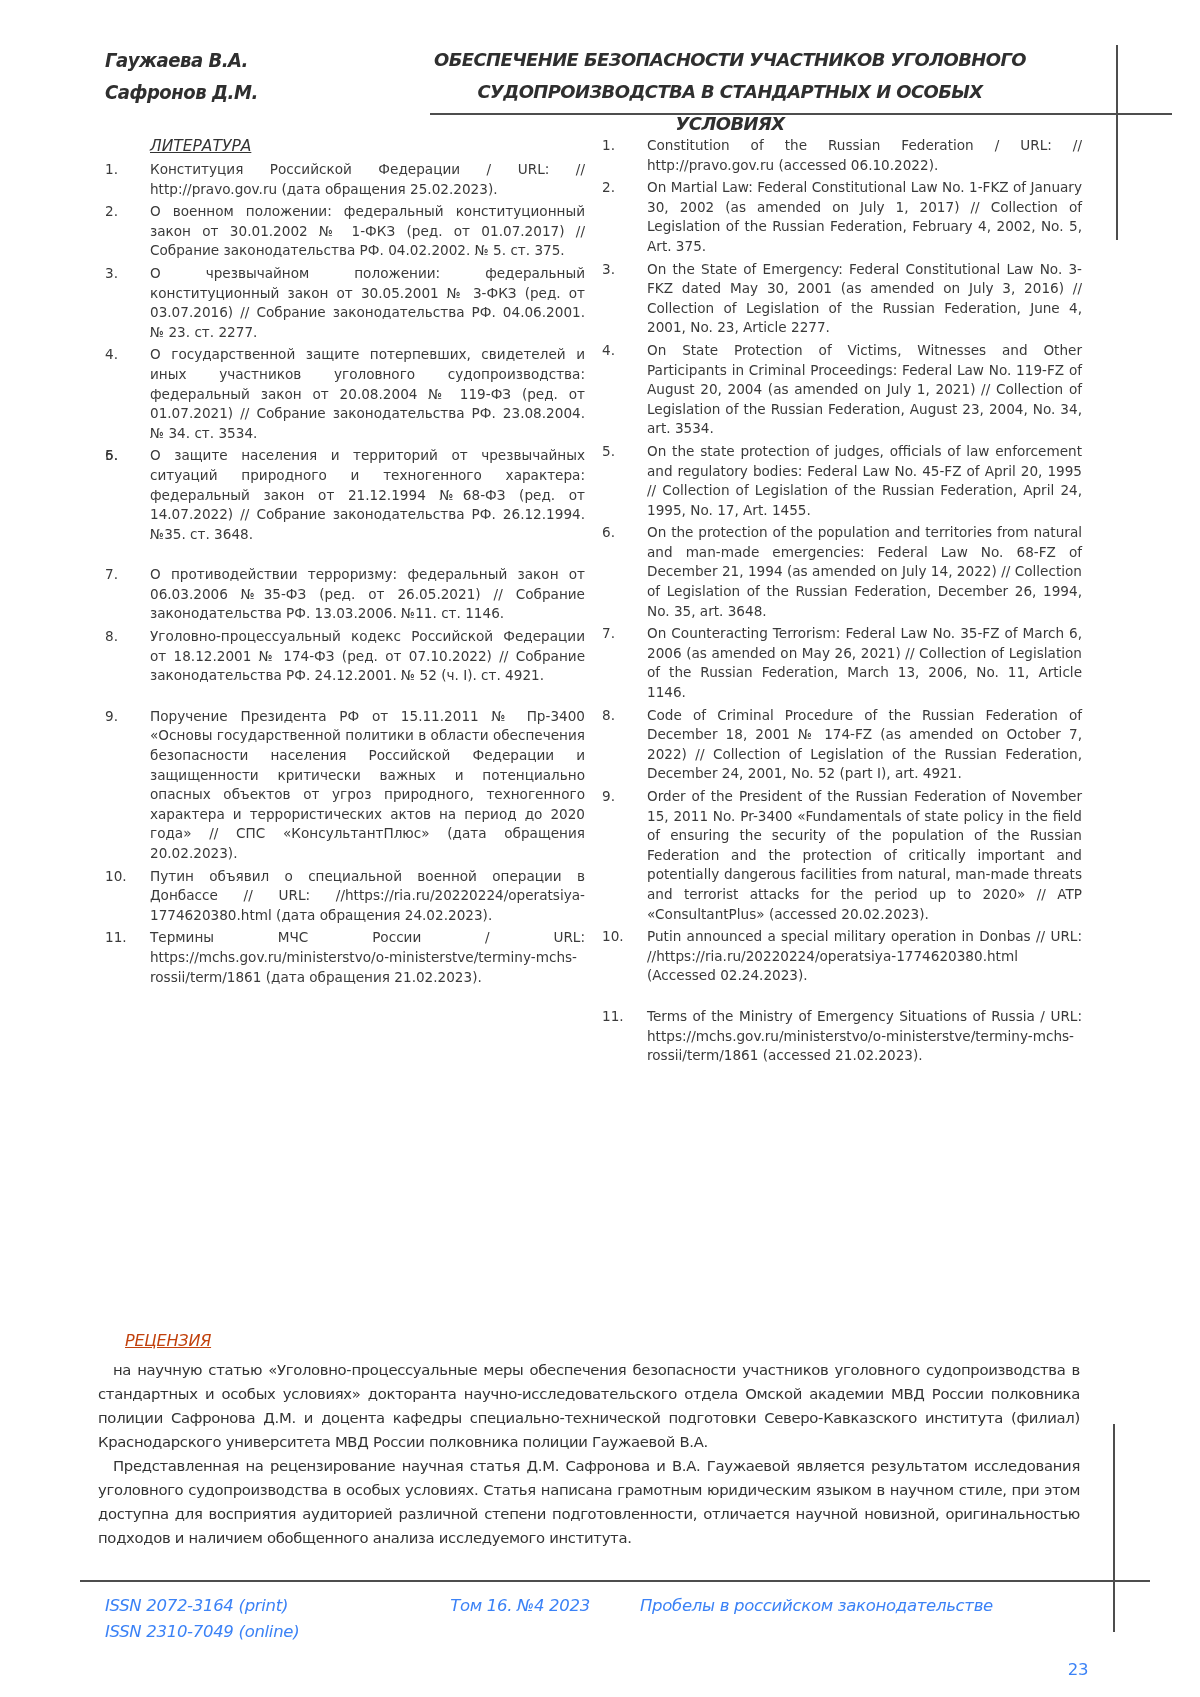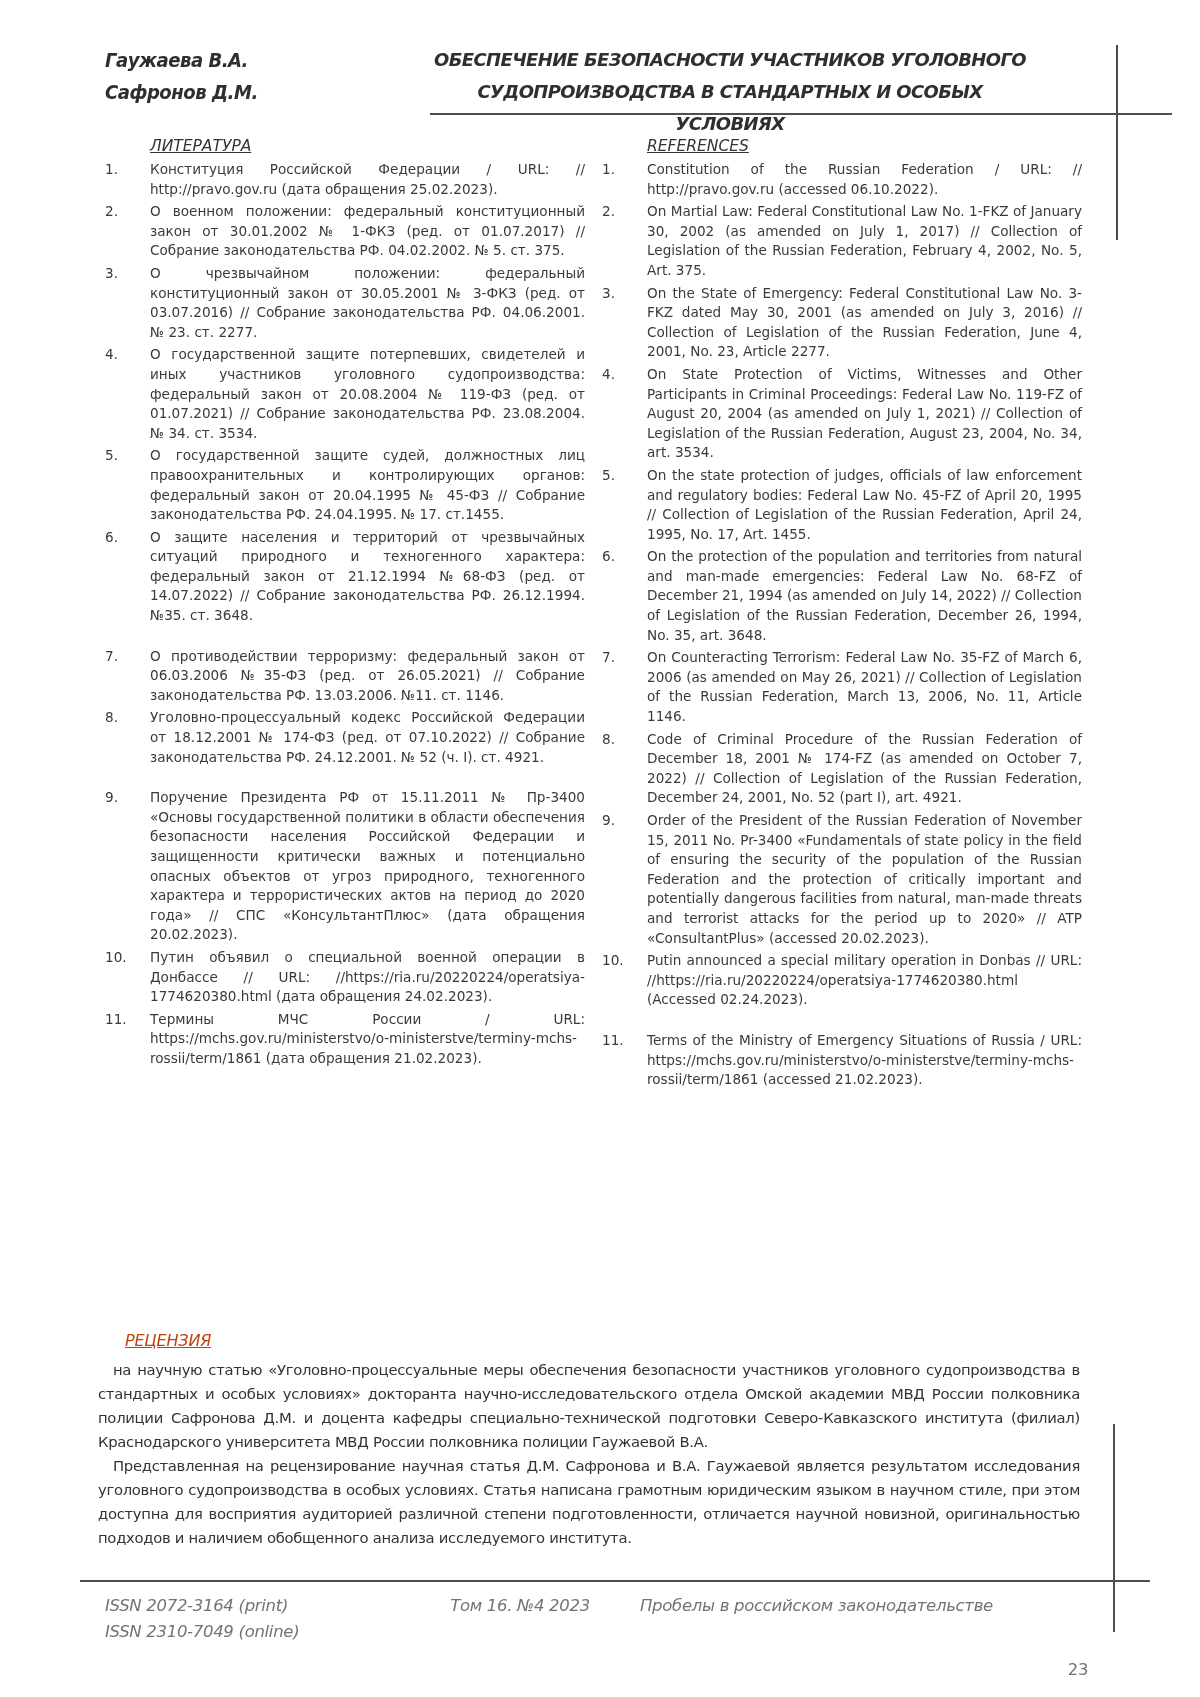--- a/index.html
+++ b/index.html
@@ -73,21 +73,21 @@
     font-size:14.8px;line-height:24px;
     text-align:justify;
     text-indent:15px;
     letter-spacing:-0.3px;
     color:#333;
   }
   
   .footer-text{
     position:absolute;
     font-style:italic;font-size:16.5px;line-height:26px;
-    letter-spacing:-0.3px;color:#737373;white-space:nowrap;
+    letter-spacing:-0.3px;color:#3b82f6;white-space:nowrap;
   }
   .issn-block{left:105px;top:1593px;}
   .volume{left:440px;top:1593px;width:160px;text-align:center;font-style:italic;}
   .journal{left:640px;top:1593px;width:400px;}
   .page-num{left:1056px;top:1657px;width:44px;text-align:center;font-style:normal;font-size:16.5px;}
 </style>
 </head>
 <body>
 
 <div class="page">
@@ -108,31 +108,30 @@
   <div class="rule footer-rule"></div>
 
   <div class="columns">
     <div class="col">
       <div class="col-heading">ЛИТЕРАТУРА</div>
       <ol class="ref-list">
           <li class="ref-item"><span class="num">1.</span><span class="txt">Конституция Российской Федерации / URL: // http://pravo.gov.ru (дата обращения 25.02.2023).</span></li>
           <li class="ref-item"><span class="num">2.</span><span class="txt">О военном положении: федеральный конституционный закон от 30.01.2002 № 1-ФКЗ (ред. от 01.07.2017) // Собрание законодательства РФ. 04.02.2002. № 5. ст. 375.</span></li>
           <li class="ref-item"><span class="num">3.</span><span class="txt">О чрезвычайном положении: федеральный конституционный закон от 30.05.2001 № 3-ФКЗ (ред. от 03.07.2016) // Собрание законодательства РФ. 04.06.2001. № 23. ст. 2277.</span></li>
           <li class="ref-item"><span class="num">4.</span><span class="txt">О государственной защите потерпевших, свидетелей и иных участников уголовного судопроизводства: федеральный закон от 20.08.2004 № 119-ФЗ (ред. от 01.07.2021) // Собрание законодательства РФ. 23.08.2004. № 34. ст. 3534.</span></li>
-          <li class="ref-item"><span class="num">5.</span><span class="txt">О государственной защите судей, должностных лиц правоохранительных и контролирующих органов: федеральный закон от 20.04.1995 № 45-ФЗ // Собрание законодательства РФ. 24.04.1995. № 17. ст.1455.</span></li>
+          <li class="ref-item"><span class="num">5.</span></li>
           <li class="ref-item"><span class="num">6.</span><span class="txt">О защите населения и территорий от чрезвычайных ситуаций природного и техногенного характера: федеральный закон от 21.12.1994 №68-ФЗ (ред. от 14.07.2022) // Собрание законодательства РФ. 26.12.1994. №35. ст. 3648.</span></li>
           <li class="ref-item gap-before"><span class="num">7.</span><span class="txt">О противодействии терроризму: федеральный закон от 06.03.2006 №35-ФЗ (ред. от 26.05.2021) // Собрание законодательства РФ. 13.03.2006. №11. ст. 1146.</span></li>
           <li class="ref-item"><span class="num">8.</span><span class="txt">Уголовно-процессуальный кодекс Российской Федерации от 18.12.2001 № 174-ФЗ (ред. от 07.10.2022) // Собрание законодательства РФ. 24.12.2001. № 52 (ч. I). ст. 4921.</span></li>
           <li class="ref-item gap-before"><span class="num">9.</span><span class="txt">Поручение Президента РФ от 15.11.2011 № Пр-3400 «Основы государственной политики в области обеспечения безопасности населения Российской Федерации и защищенности критически важных и потенциально опасных объектов от угроз природного, техногенного характера и террористических актов на период до 2020 года» // СПС «КонсультантПлюс» (дата обращения 20.02.2023).</span></li>
           <li class="ref-item"><span class="num">10.</span><span class="txt">Путин объявил о специальной военной операции в Донбассе // URL: //https://ria.ru/20220224/operatsiya-1774620380.html (дата обращения 24.02.2023).</span></li>
           <li class="ref-item"><span class="num">11.</span><span class="txt">Термины МЧС России / URL: https://mchs.gov.ru/ministerstvo/o-ministerstve/terminy-mchs-rossii/term/1861 (дата обращения 21.02.2023).</span></li>
         </ol>
     </div>
     <div class="col">
-      <div class="col-heading">REFERENCES</div>
       <ol class="ref-list">
           <li class="ref-item"><span class="num">1.</span><span class="txt">Constitution of the Russian Federation / URL: // http://pravo.gov.ru (accessed 06.10.2022).</span></li>
           <li class="ref-item"><span class="num">2.</span><span class="txt">On Martial Law: Federal Constitutional Law No. 1-FKZ of January 30, 2002 (as amended on July 1, 2017) // Collection of Legislation of the Russian Federation, February 4, 2002, No. 5, Art. 375.</span></li>
           <li class="ref-item"><span class="num">3.</span><span class="txt">On the State of Emergency: Federal Constitutional Law No. 3-FKZ dated May 30, 2001 (as amended on July 3, 2016) // Collection of Legislation of the Russian Federation, June 4, 2001, No. 23, Article 2277.</span></li>
           <li class="ref-item"><span class="num">4.</span><span class="txt">On State Protection of Victims, Witnesses and Other Participants in Criminal Proceedings: Federal Law No. 119-FZ of August 20, 2004 (as amended on July 1, 2021) // Collection of Legislation of the Russian Federation, August 23, 2004, No. 34, art. 3534.</span></li>
           <li class="ref-item"><span class="num">5.</span><span class="txt">On the state protection of judges, officials of law enforcement and regulatory bodies: Federal Law No. 45-FZ of April 20, 1995 // Collection of Legislation of the Russian Federation, April 24, 1995, No. 17, Art. 1455.</span></li>
           <li class="ref-item"><span class="num">6.</span><span class="txt">On the protection of the population and territories from natural and man-made emergencies: Federal Law No. 68-FZ of December 21, 1994 (as amended on July 14, 2022) // Collection of Legislation of the Russian Federation, December 26, 1994, No. 35, art. 3648.</span></li>
           <li class="ref-item"><span class="num">7.</span><span class="txt">On Counteracting Terrorism: Federal Law No. 35-FZ of March 6, 2006 (as amended on May 26, 2021) // Collection of Legislation of the Russian Federation, March 13, 2006, No. 11, Article 1146.</span></li>
           <li class="ref-item"><span class="num">8.</span><span class="txt">Code of Criminal Procedure of the Russian Federation of December 18, 2001 № 174-FZ (as amended on October 7, 2022) // Collection of Legislation of the Russian Federation, December 24, 2001, No. 52 (part I), art. 4921.</span></li>
           <li class="ref-item"><span class="num">9.</span><span class="txt">Order of the President of the Russian Federation of November 15, 2011 No. Pr-3400 «Fundamentals of state policy in the field of ensuring the security of the population of the Russian Federation and the protection of critically important and potentially dangerous facilities from natural, man-made threats and terrorist attacks for the period up to 2020» // ATP «ConsultantPlus» (accessed 20.02.2023).</span></li>

